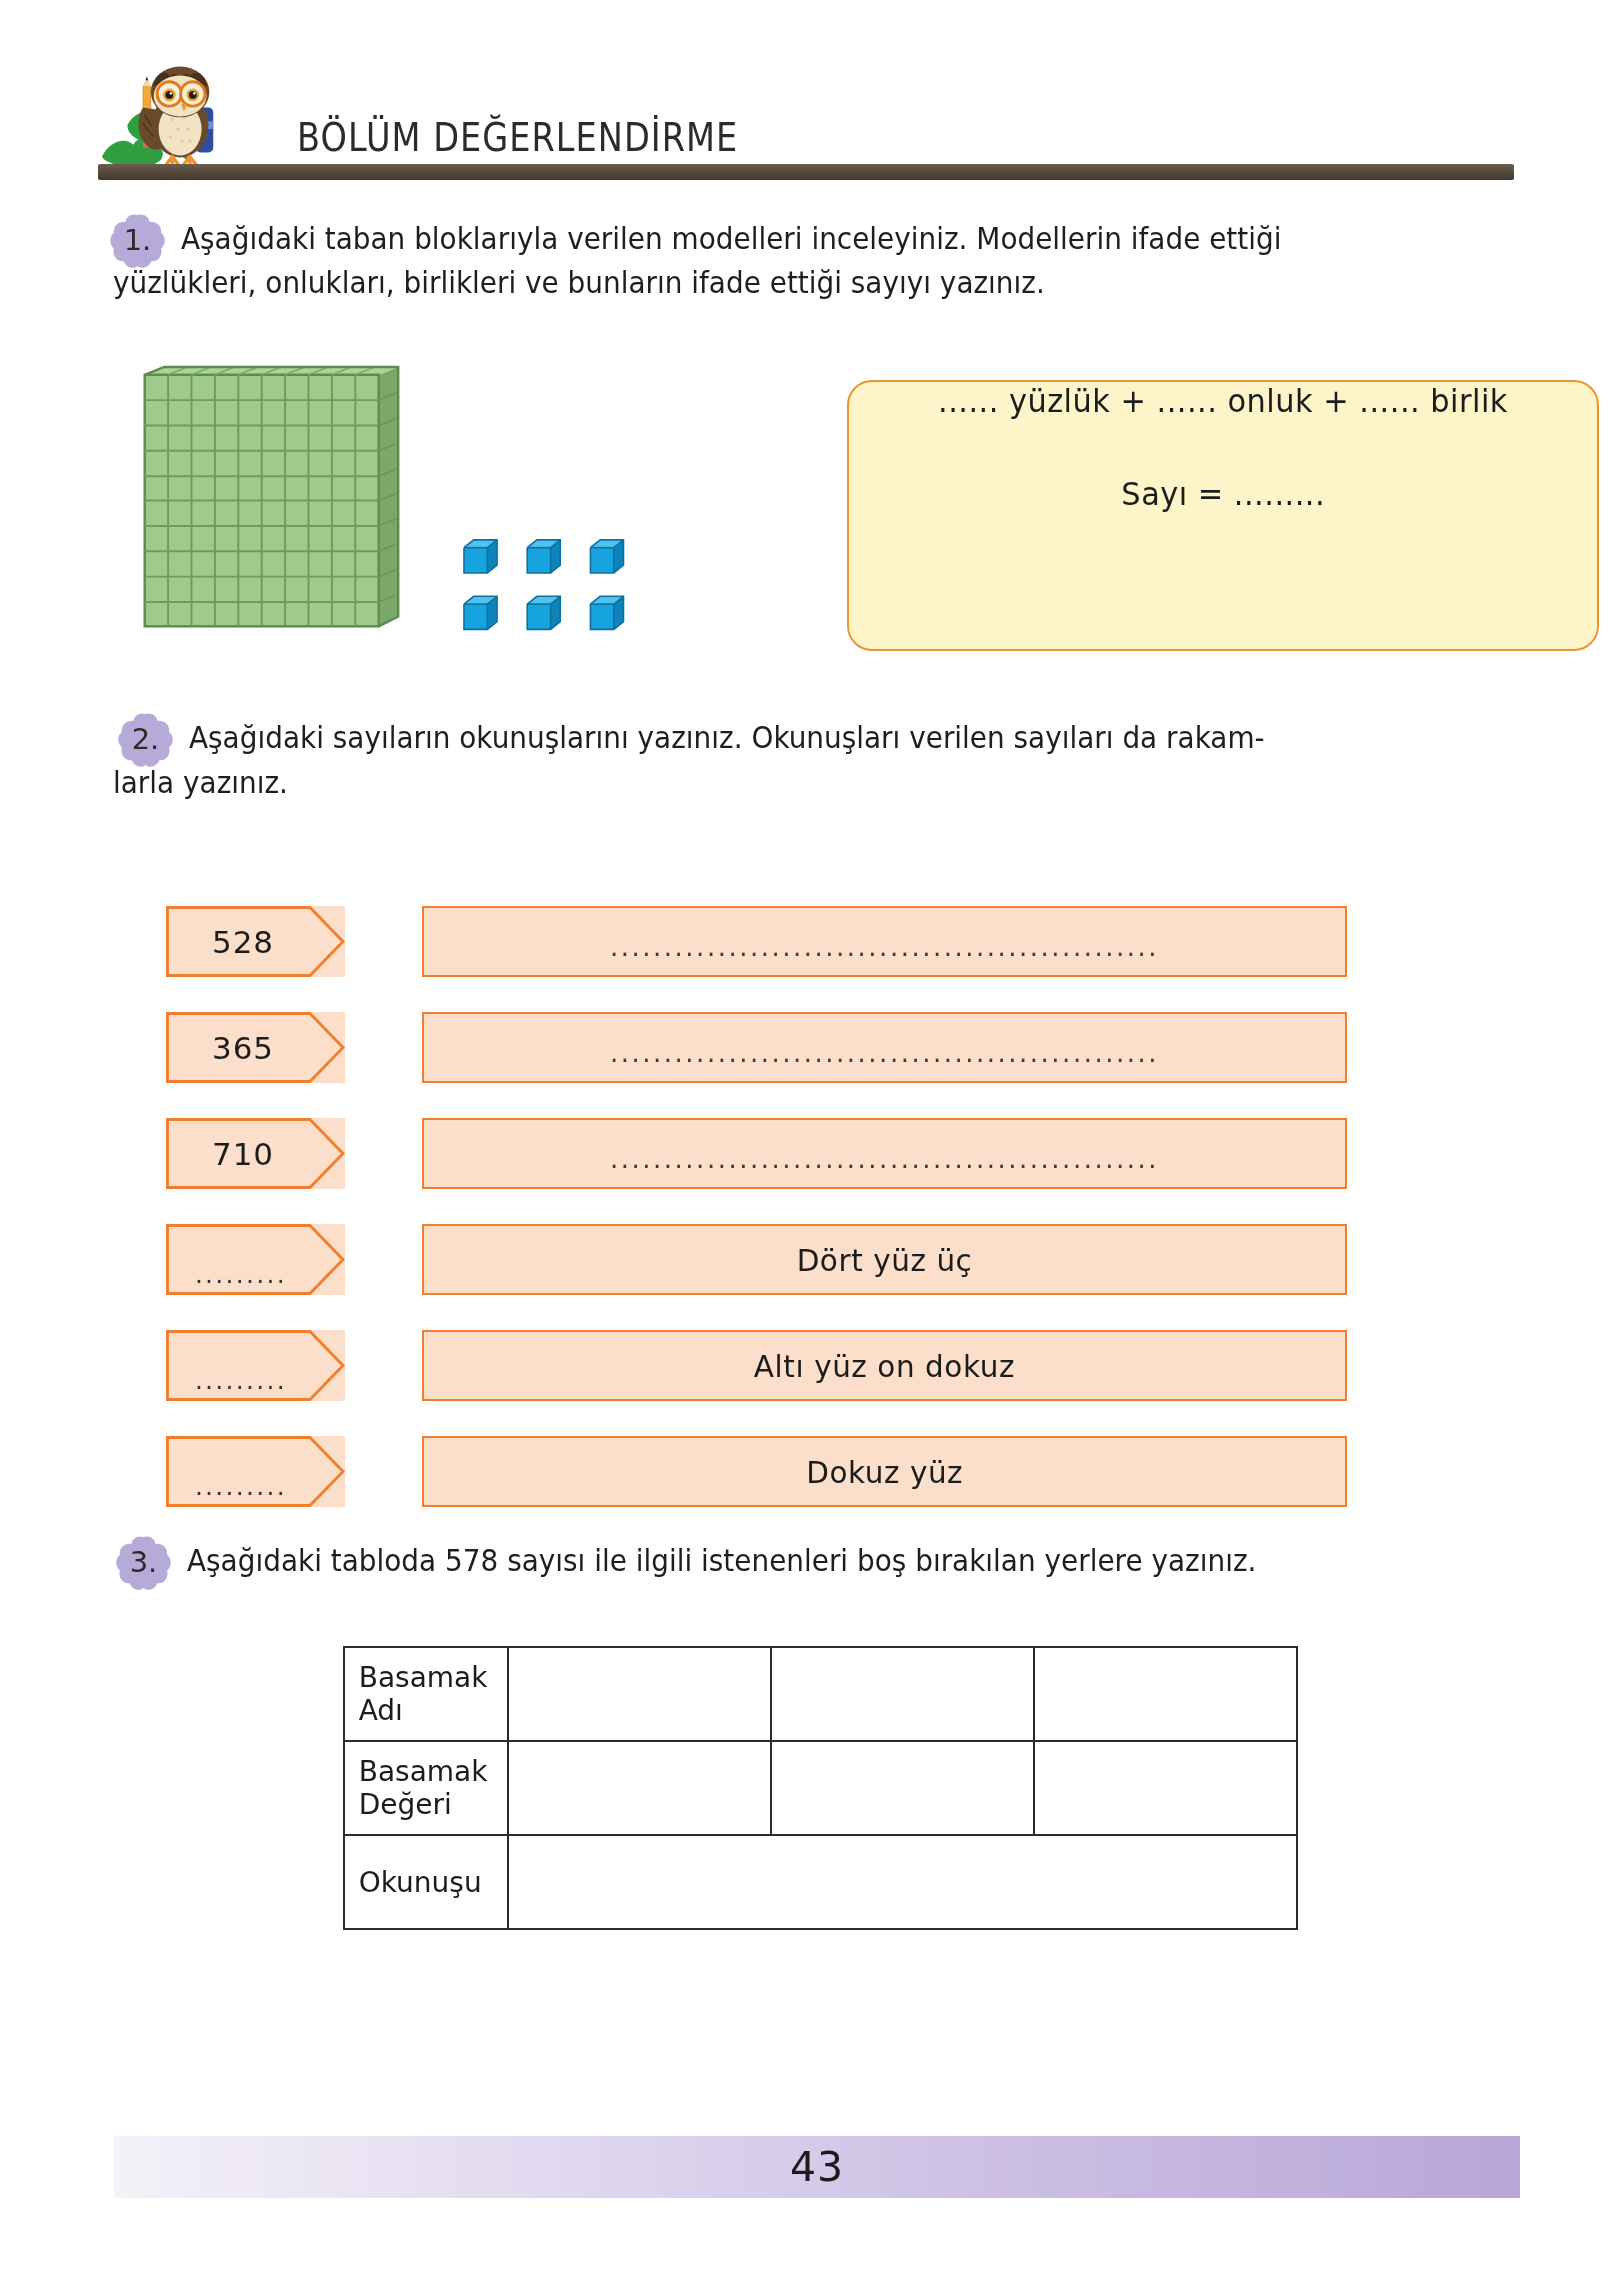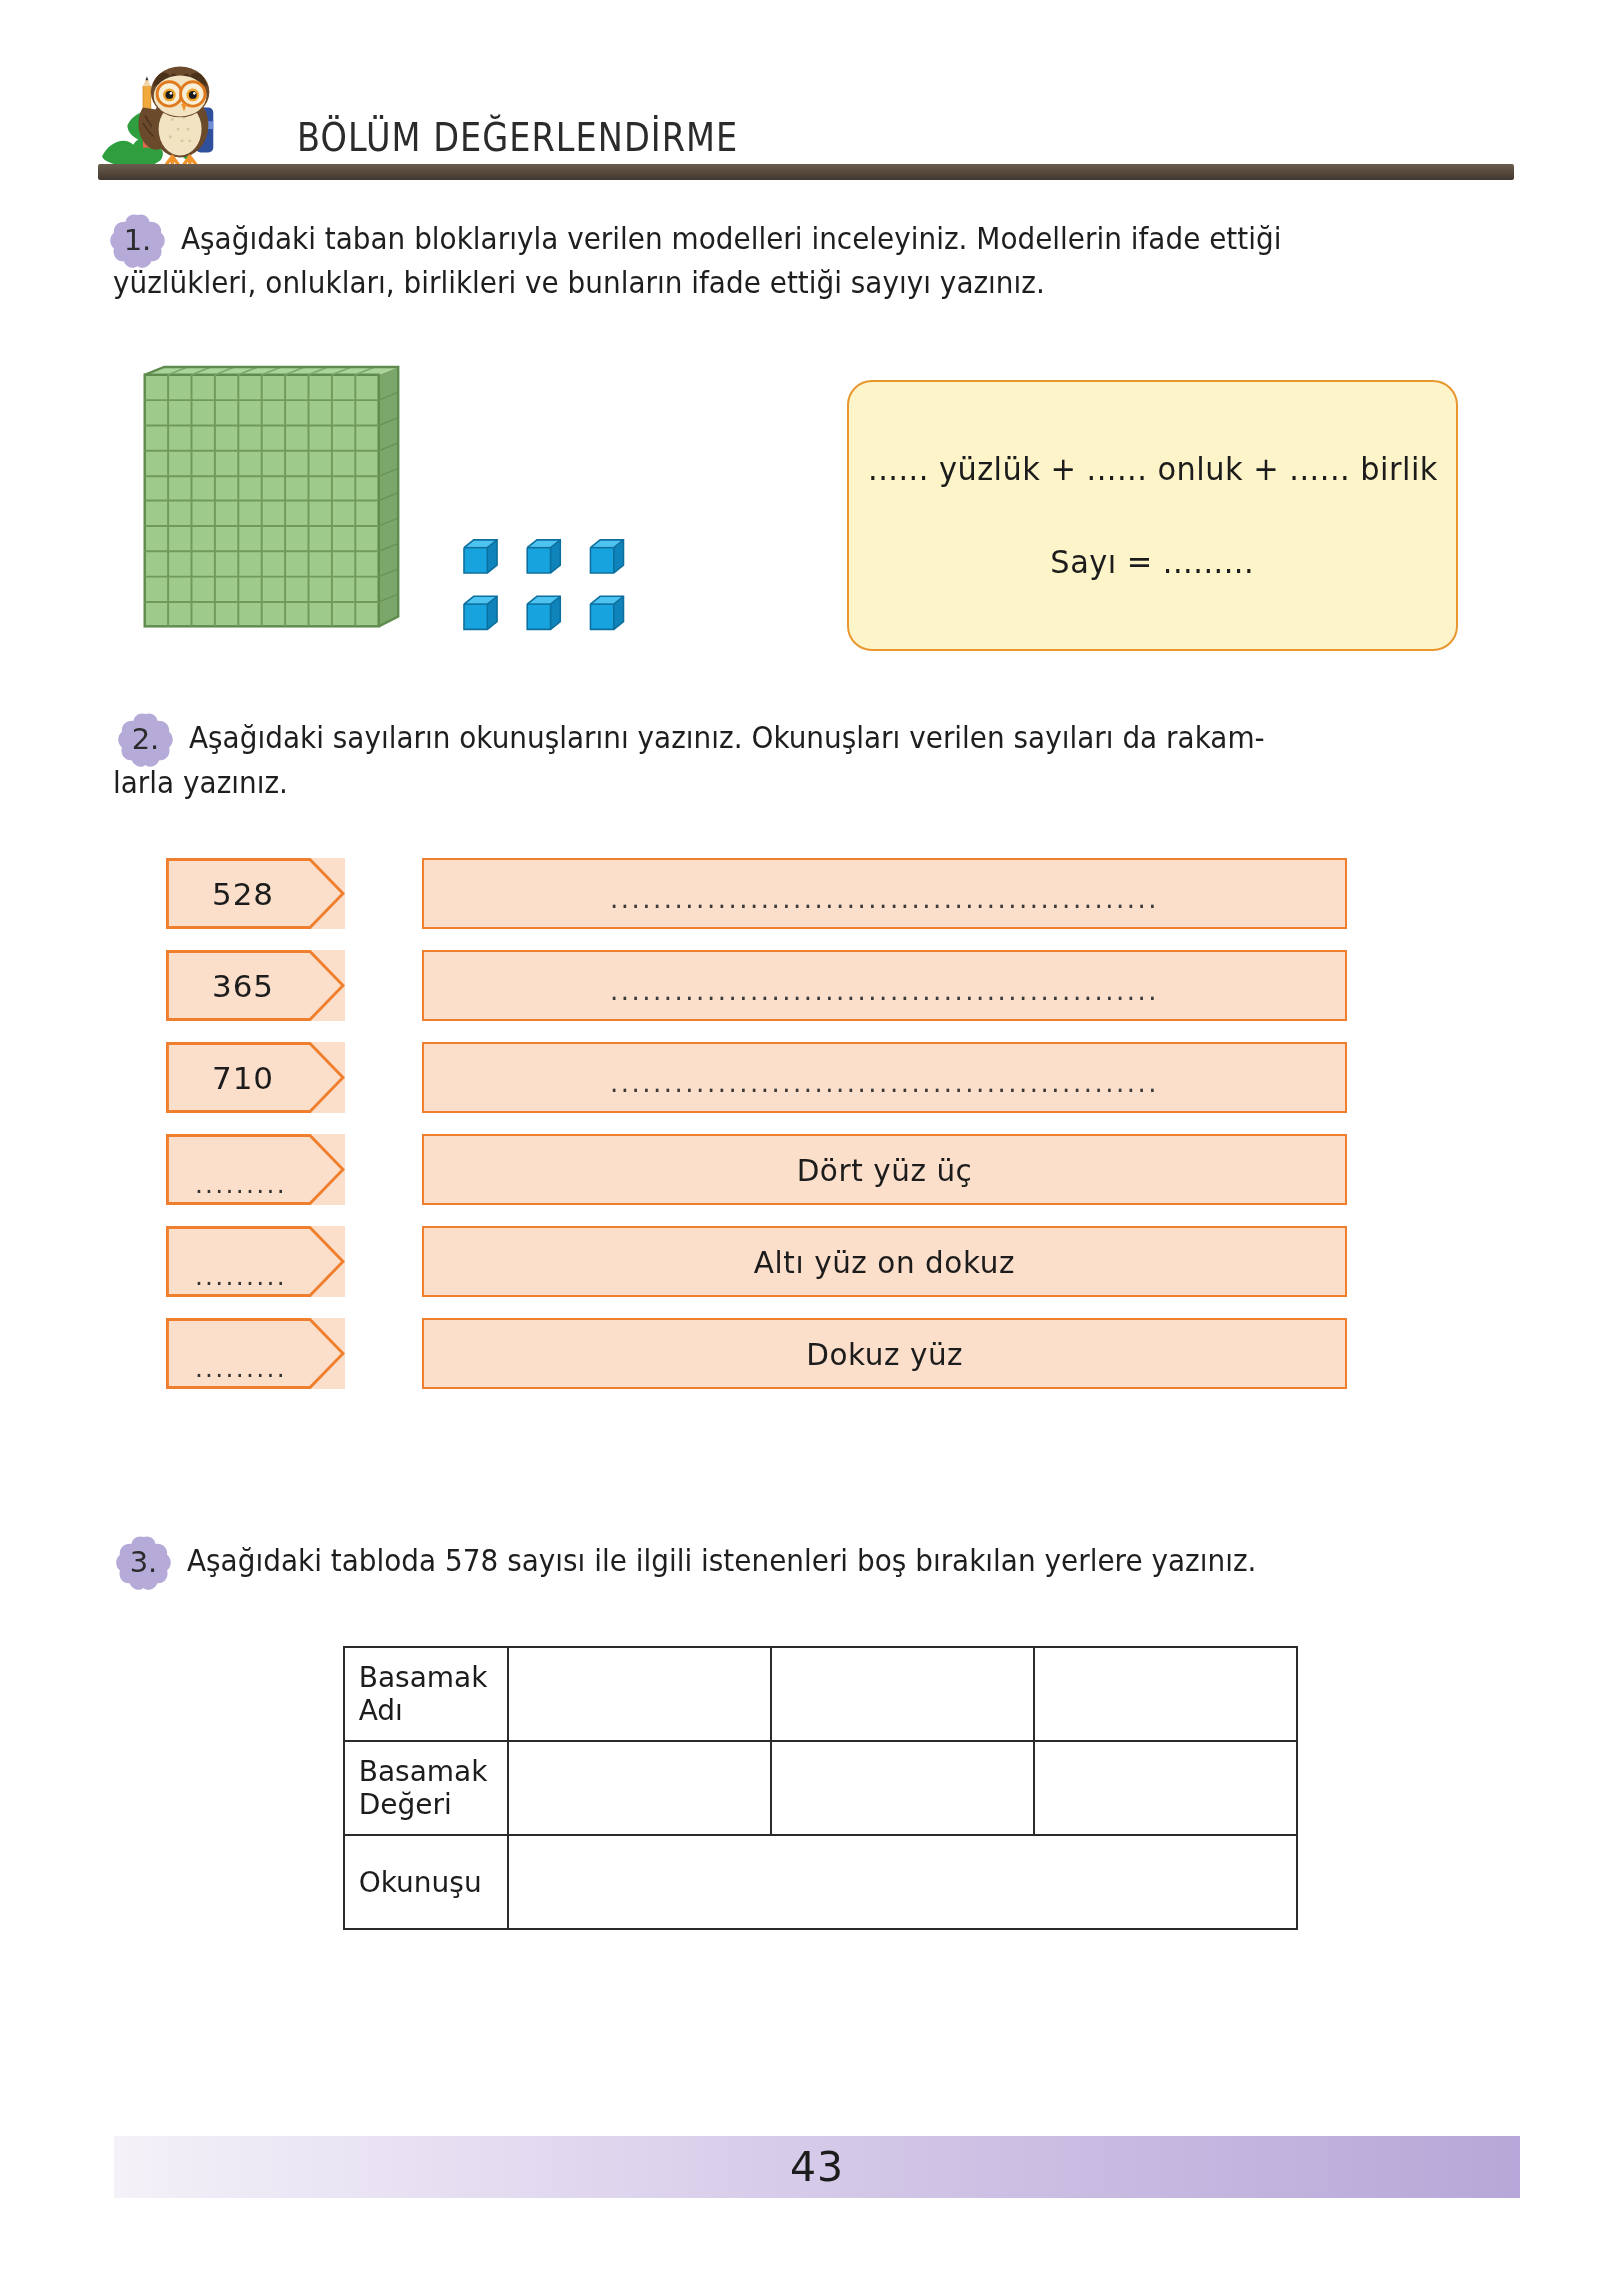--- a/index.html
+++ b/index.html
@@ -83,28 +83,27 @@
     width: 273px; height: 283px;
   }
   .cubes {
     position: absolute;
     left: 460px; top: 536px;
     width: 185px; height: 107px;
   }
   .yellow-box {
     position: absolute;
     left: 847px; top: 380px;
-    width: 611px; height: 271px;
+    width: 752px; height: 271px;
     background: #fdf5c9;
     border: 2.9px solid #e8962e;
     border-radius: 25px;
     display: flex;
     flex-direction: column;
     align-items: center;
-    justify-content: center;
   }
   .yellow-line1 {
     font-size: 32px;
     color: #1c1c1c;
     font-family: "DejaVu Sans", sans-serif;
     margin-bottom: 55px;
     letter-spacing: 0.5px;
     transform: scaleX(0.95);
   }
   .yellow-line2 {
@@ -118,20 +117,21 @@
   
   .rows {
     position: absolute;
     left: 166px; top: 858px;
     width: 1180px;
   }
   .row {
     position: relative;
     height: 58px;
     margin-bottom: 34px;
+    margin-top: 48px;
   }
   .tag {
     position: absolute;
     left: 0; top: 0;
     width: 179px; height: 71px;
     background: #fbdfcb;
     display: flex;
     align-items: center;
     justify-content: center;
   }

